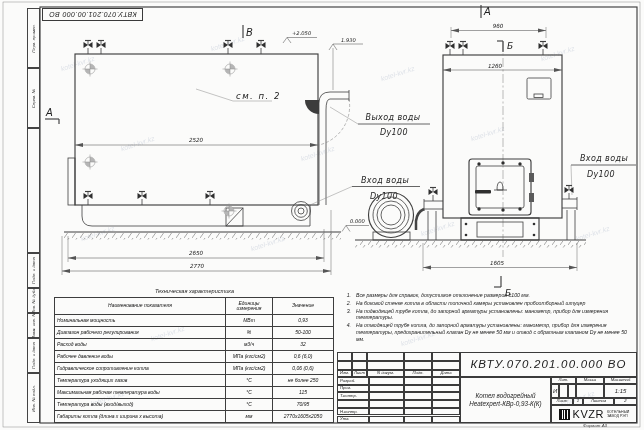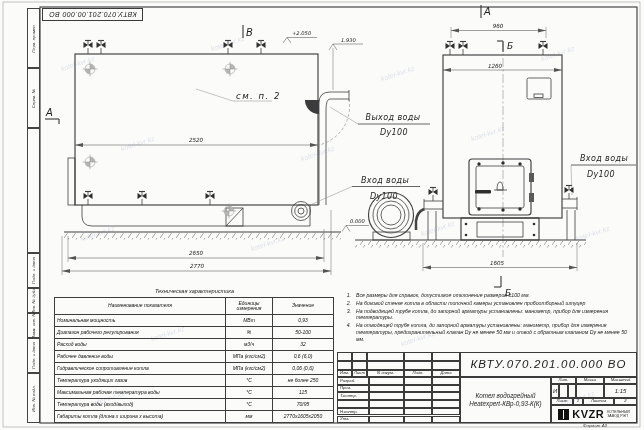--- a/index.html
+++ b/index.html
@@ -49,21 +49,21 @@
   
   .tb-cell{position:absolute;border:.55px solid #3b3b3b;box-sizing:border-box;display:flex;
            align-items:center;justify-content:center;font-size:4.2px;font-style:italic;color:#222;
            z-index:2;text-align:center;line-height:1}
   .tb-cell.lft{justify-content:flex-start;padding-left:2px}
   .docnum{font-size:11.5px;letter-spacing:1.2px;font-style:italic}
   .prod{flex-direction:column;font-size:6.3px;gap:1px}
   .logo{flex-direction:row;gap:3px}
   .logo-mark{width:9px;height:9px;background:repeating-linear-gradient(90deg,#111 0 1.7px,#fff 1.7px 2.5px);
              border:.5px solid #111}
-  .logo-kvzr{font-size:11px;font-weight:bold;font-style:normal;letter-spacing:.5px;color:#111}
+  .logo-kvzr{font-size:11px;font-weight:normal;font-style:normal;letter-spacing:.5px;color:#111}
   .logo-cap{display:flex;flex-direction:column;font-size:3.6px;font-style:normal;color:#222;
             align-items:flex-start;line-height:1.15}
   .fmt{position:absolute;left:555px;top:423px;width:80px;height:7px;z-index:2;font-size:4.4px;
        font-style:italic;color:#444;text-align:center}
 </style>
 </head>
 <body>
 
 <span class="wm" style="left:60px;top:60px">kotel-kvr.kz</span>
 <span class="wm" style="left:210px;top:40px">kotel-kvr.kz</span>

